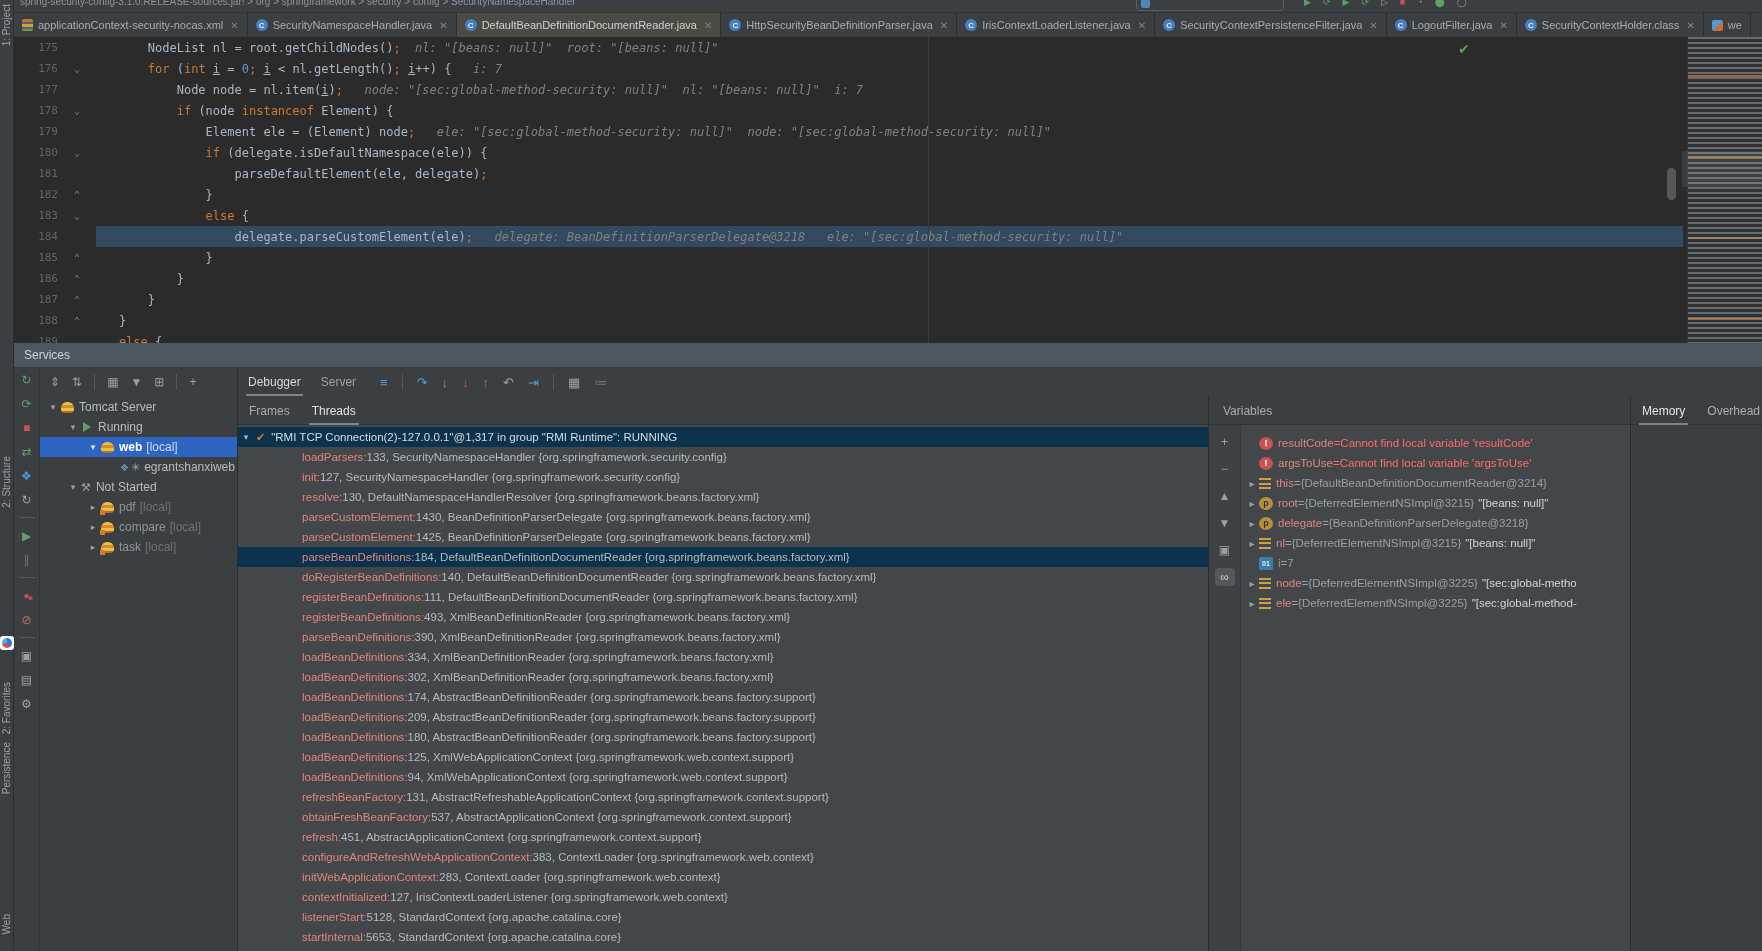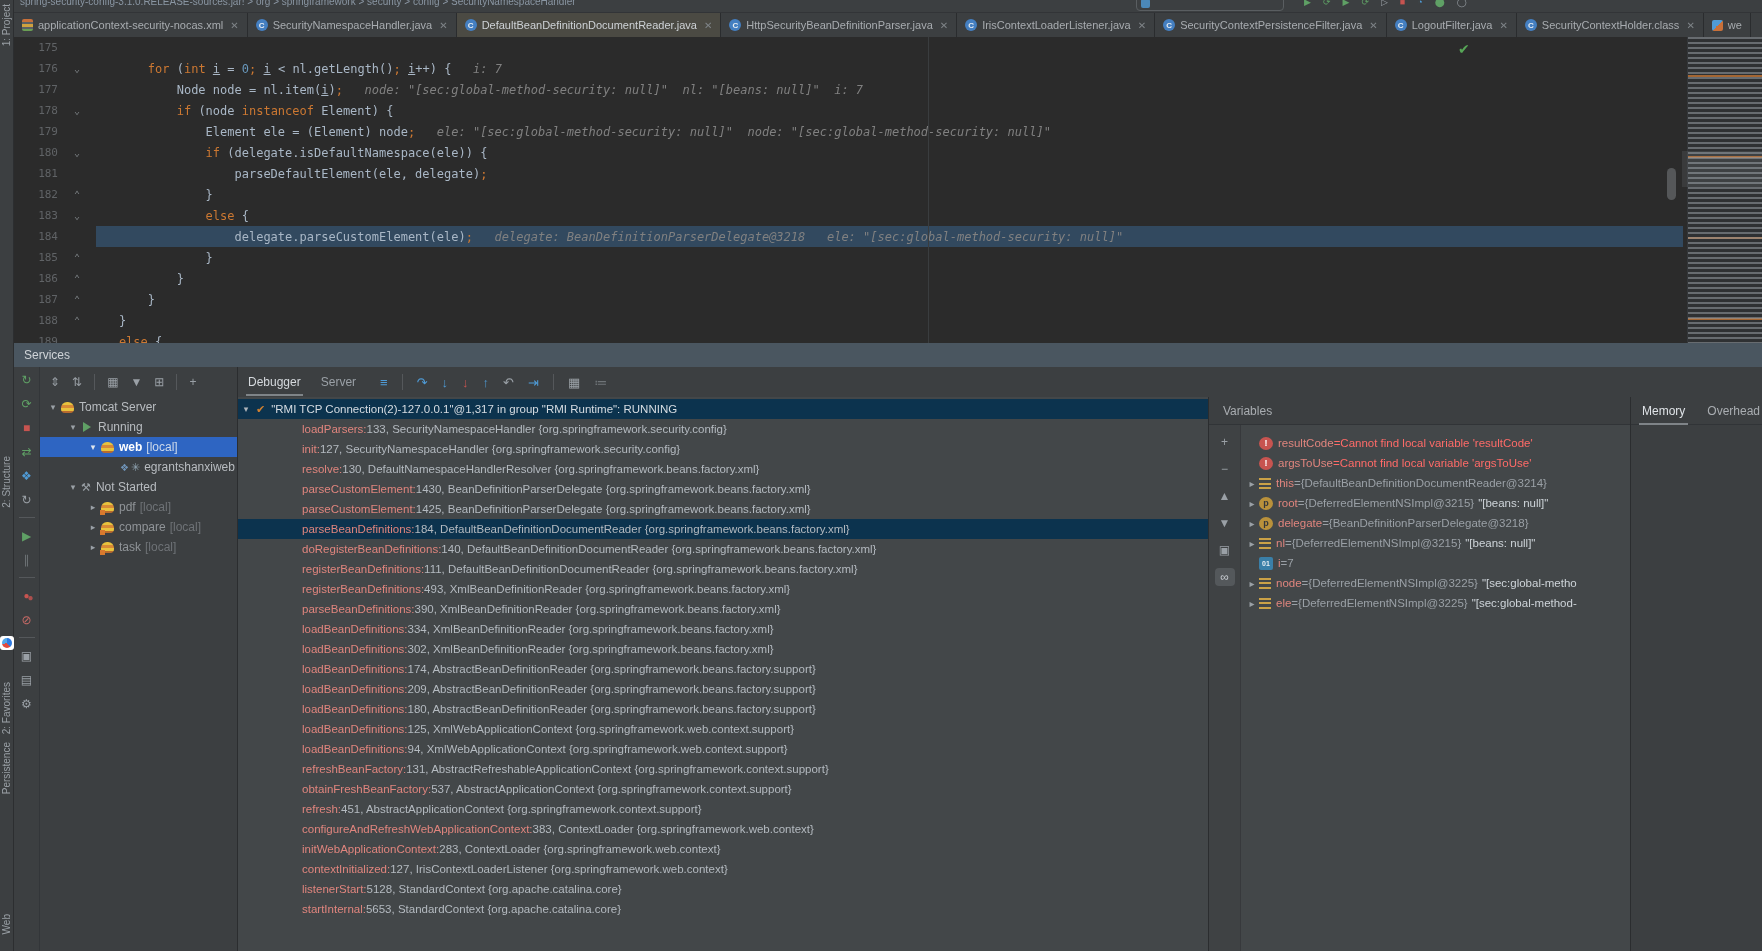--- a/index.html
+++ b/index.html
@@ -207,21 +207,21 @@
         <span class="close" data-name="close-icon">✕</span>
       </div>
       <div class="etab" data-name="editor-tab">
         <span class="wicon" data-name="web-file-icon"></span>
         <span data-name="editor-tab-label">we</span>
       </div>
     </div>
 
   <div class="editor" data-name="code-editor">
     <div id="code-lines" data-name="code-lines">
-        <div class="eline" data-name="code-line"><span class="lnum" data-name="line-number">175</span><span class="fold" data-name="fold-marker-icon"></span></div>
+        <div class="eline" data-name="code-line"><span class="lnum" data-name="line-number">175</span><span class="fold" data-name="fold-marker-icon"></span><pre class="lcode" data-name="code-text"><span class="sp">        NodeList nl = root.getChildNodes()</span><span class="sk">;</span><span class="sh">  nl: "[beans: null]"  root: "[beans: null]"</span></pre></div>
         <div class="eline" data-name="code-line"><span class="lnum" data-name="line-number">176</span><span class="fold" data-name="fold-marker-icon">⌄</span><pre class="lcode" data-name="code-text"><span class="sp">        </span><span class="sk">for</span><span class="sp"> (</span><span class="sk">int</span><span class="sp"> </span><span class="su">i</span><span class="sp"> = </span><span class="sn">0</span><span class="sk">;</span><span class="sp"> </span><span class="su">i</span><span class="sp"> &lt; nl.getLength()</span><span class="sk">;</span><span class="sp"> </span><span class="su">i</span><span class="sp">++) {</span><span class="sh">   i: 7</span></pre></div>
         <div class="eline" data-name="code-line"><span class="lnum" data-name="line-number">177</span><span class="fold" data-name="fold-marker-icon"></span><pre class="lcode" data-name="code-text"><span class="sp">            Node node = nl.item(</span><span class="su">i</span><span class="sp">)</span><span class="sk">;</span><span class="sh">   node: "[sec:global-method-security: null]"  nl: "[beans: null]"  i: 7</span></pre></div>
         <div class="eline" data-name="code-line"><span class="lnum" data-name="line-number">178</span><span class="fold" data-name="fold-marker-icon">⌄</span><pre class="lcode" data-name="code-text"><span class="sp">            </span><span class="sk">if</span><span class="sp"> (node </span><span class="sk">instanceof</span><span class="sp"> Element) {</span></pre></div>
         <div class="eline" data-name="code-line"><span class="lnum" data-name="line-number">179</span><span class="fold" data-name="fold-marker-icon"></span><pre class="lcode" data-name="code-text"><span class="sp">                Element ele = (Element) node</span><span class="sk">;</span><span class="sh">   ele: "[sec:global-method-security: null]"  node: "[sec:global-method-security: null]"</span></pre></div>
         <div class="eline" data-name="code-line"><span class="lnum" data-name="line-number">180</span><span class="fold" data-name="fold-marker-icon">⌄</span><pre class="lcode" data-name="code-text"><span class="sp">                </span><span class="sk">if</span><span class="sp"> (delegate.isDefaultNamespace(ele)) {</span></pre></div>
         <div class="eline" data-name="code-line"><span class="lnum" data-name="line-number">181</span><span class="fold" data-name="fold-marker-icon"></span><pre class="lcode" data-name="code-text"><span class="sp">                    parseDefaultElement(ele, delegate)</span><span class="sk">;</span></pre></div>
         <div class="eline" data-name="code-line"><span class="lnum" data-name="line-number">182</span><span class="fold" data-name="fold-marker-icon">⌃</span><pre class="lcode" data-name="code-text"><span class="sp">                }</span></pre></div>
         <div class="eline" data-name="code-line"><span class="lnum" data-name="line-number">183</span><span class="fold" data-name="fold-marker-icon">⌄</span><pre class="lcode" data-name="code-text"><span class="sp">                </span><span class="sk">else</span><span class="sp"> {</span></pre></div>
         <div class="eline hl" data-name="execution-line"><span class="lnum" data-name="line-number">184</span><span class="fold" data-name="fold-marker-icon"></span><pre class="lcode" data-name="code-text"><span class="sp">                    delegate.parseCustomElement(ele)</span><span class="sk">;</span><span class="sh">   delegate: BeanDefinitionParserDelegate@3218   ele: "[sec:global-method-security: null]"</span></pre></div>
         <div class="eline" data-name="code-line"><span class="lnum" data-name="line-number">185</span><span class="fold" data-name="fold-marker-icon">⌃</span><pre class="lcode" data-name="code-text"><span class="sp">                }</span></pre></div>
@@ -334,20 +334,24 @@
               <span class="ico" data-name="step-out-icon" style="color: rgb(79, 155, 214);">↑</span>
               <span class="ico" data-name="drop-frame-icon" style="color: rgb(154, 160, 166);">↶</span>
               <span class="ico" data-name="run-to-cursor-icon" style="color: rgb(79, 155, 214);">⇥</span>
               <span class="tdiv" data-name="toolbar-divider"></span>
               <span class="ico" data-name="evaluate-expression-icon" style="color: rgb(154, 160, 166);">▦</span>
               <span class="ico" data-name="layout-settings-icon" style="color: rgb(111, 116, 120);">≔</span>
             </div>
         </div>
         <div class="dbg-main">
           <div class="frames-col" data-name="frames-panel">
+            <div class="ft-row" id="frames-tabs" data-name="frames-threads-tabs">
+                <div class="ftab" data-name="tab-frames">Frames</div>
+                <div class="ftab sel" data-name="tab-threads">Threads</div>
+              </div>
             <div class="frames-list" id="frames-list" data-name="stack-frames-list">
                 <div class="thread-row" data-name="thread-header-row">
                   <span class="chev" data-name="thread-chevron-icon">▾</span>
                   <span class="chk" data-name="thread-running-check-icon">✔</span>
                   <span data-name="thread-header-label">"RMI TCP Connection(2)-127.0.0.1"@1,317 in group "RMI Runtime": RUNNING</span>
                 </div>
                 <div class="frow" data-name="frame-row">
                   <span class="fm" data-name="frame-method">loadParsers:</span>
                   <span data-name="frame-location">133, SecurityNamespaceHandler {org.springframework.security.config}</span>
                 </div>

